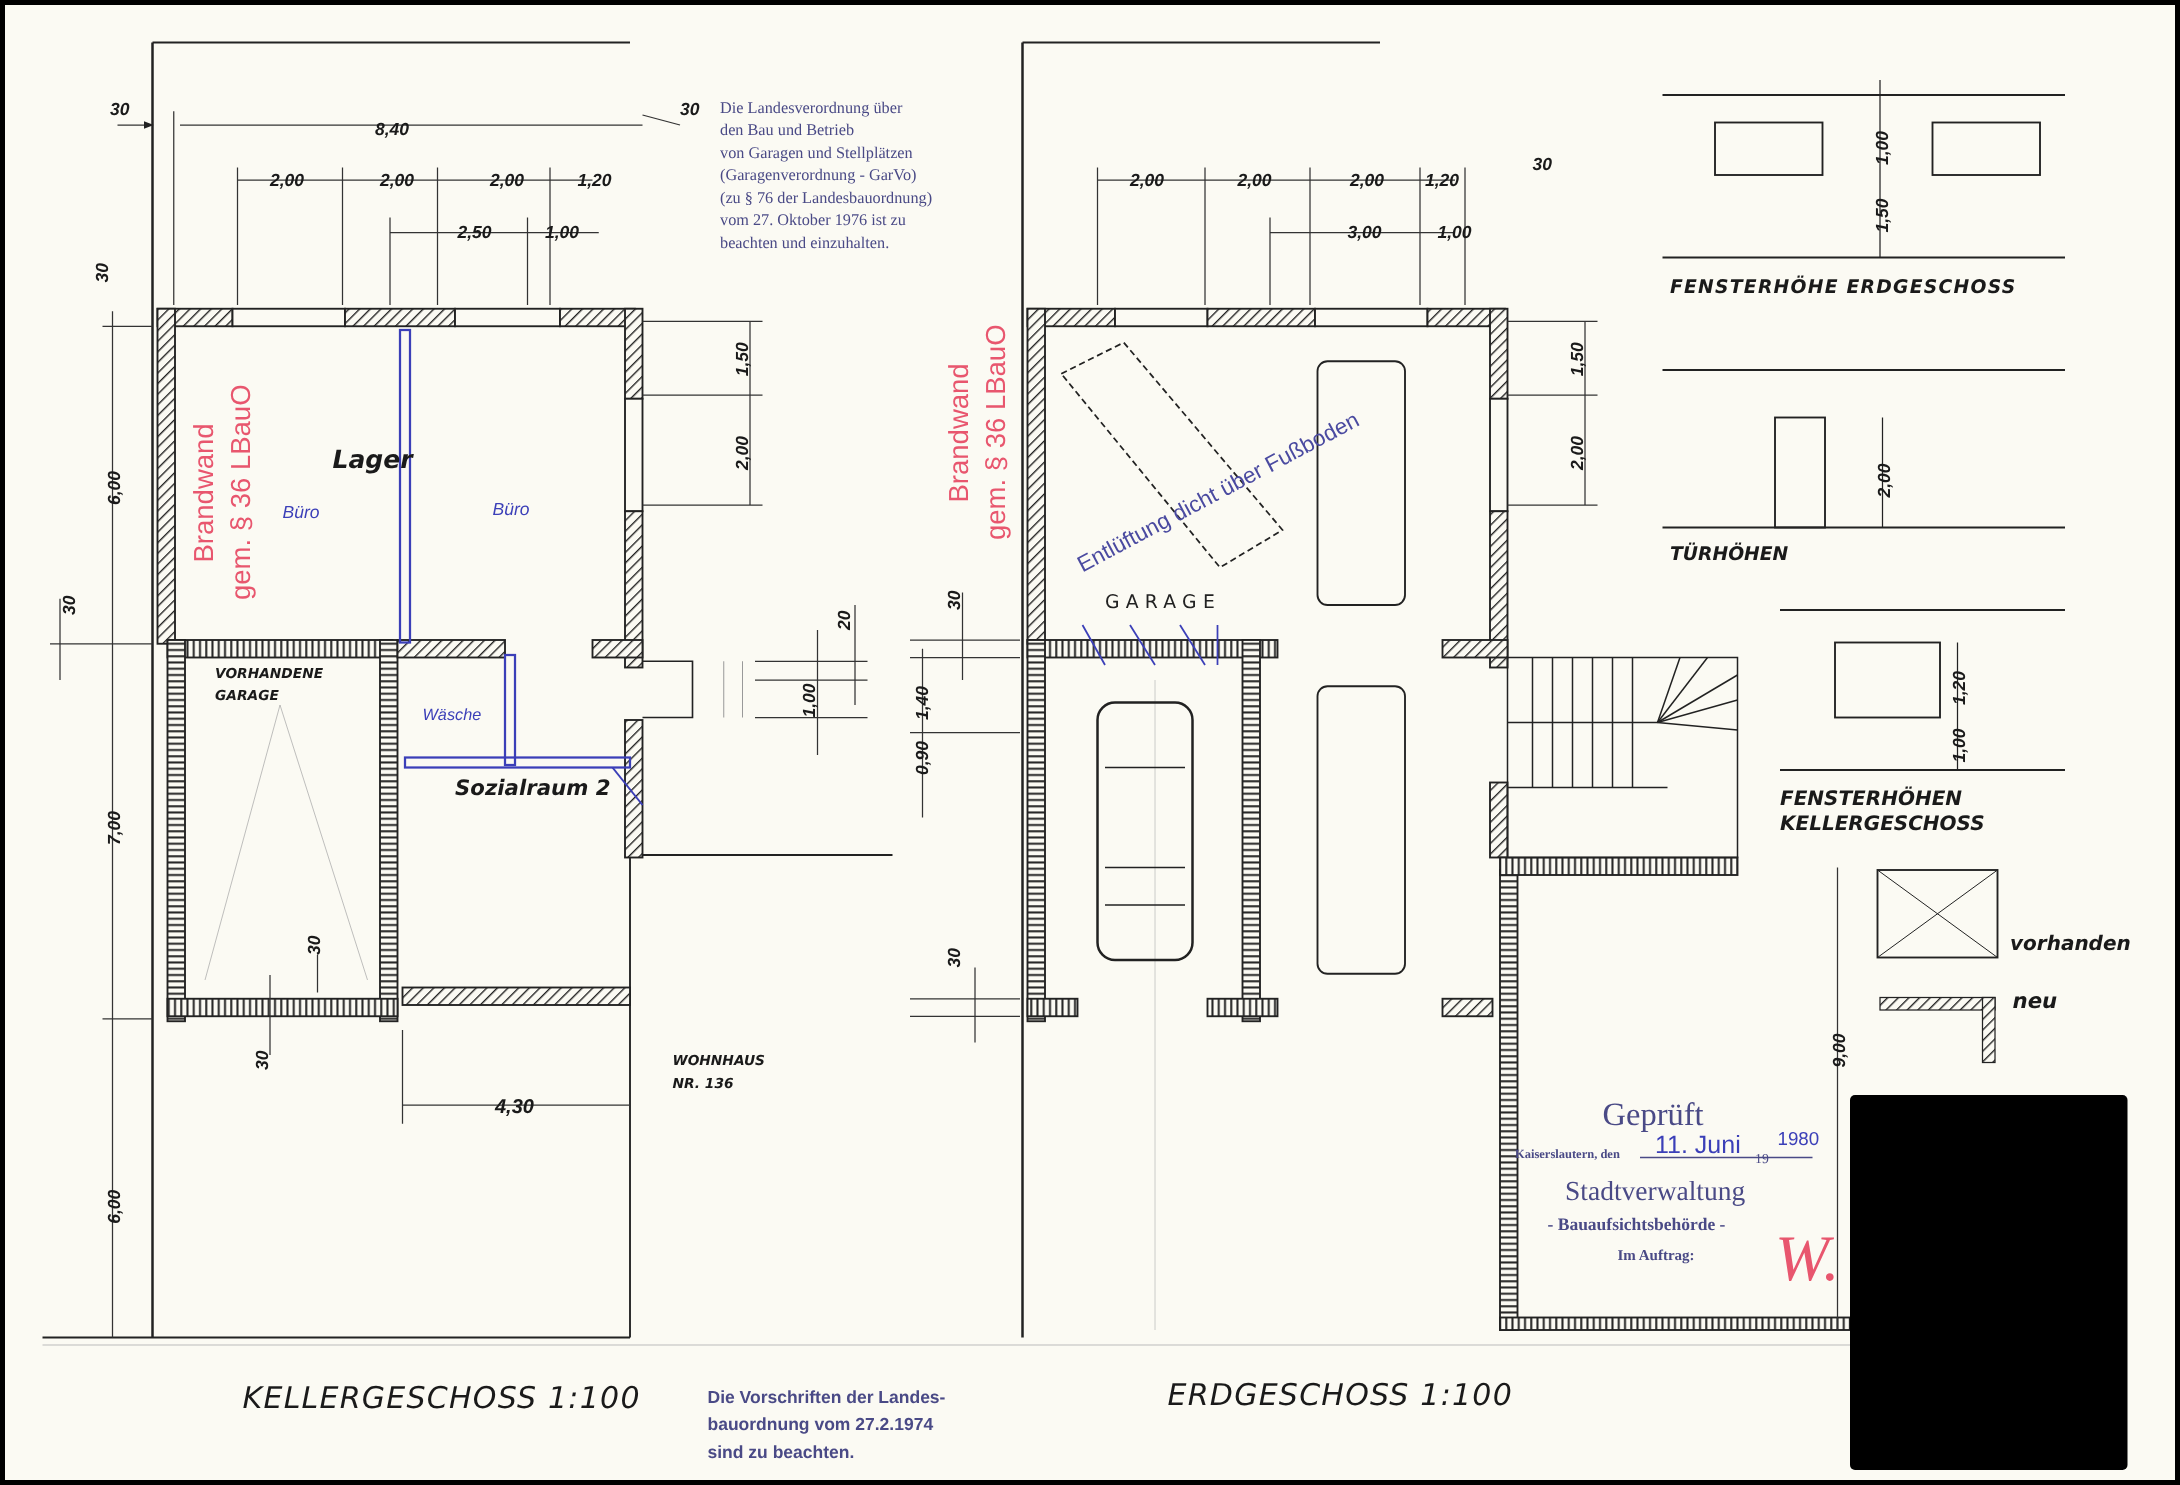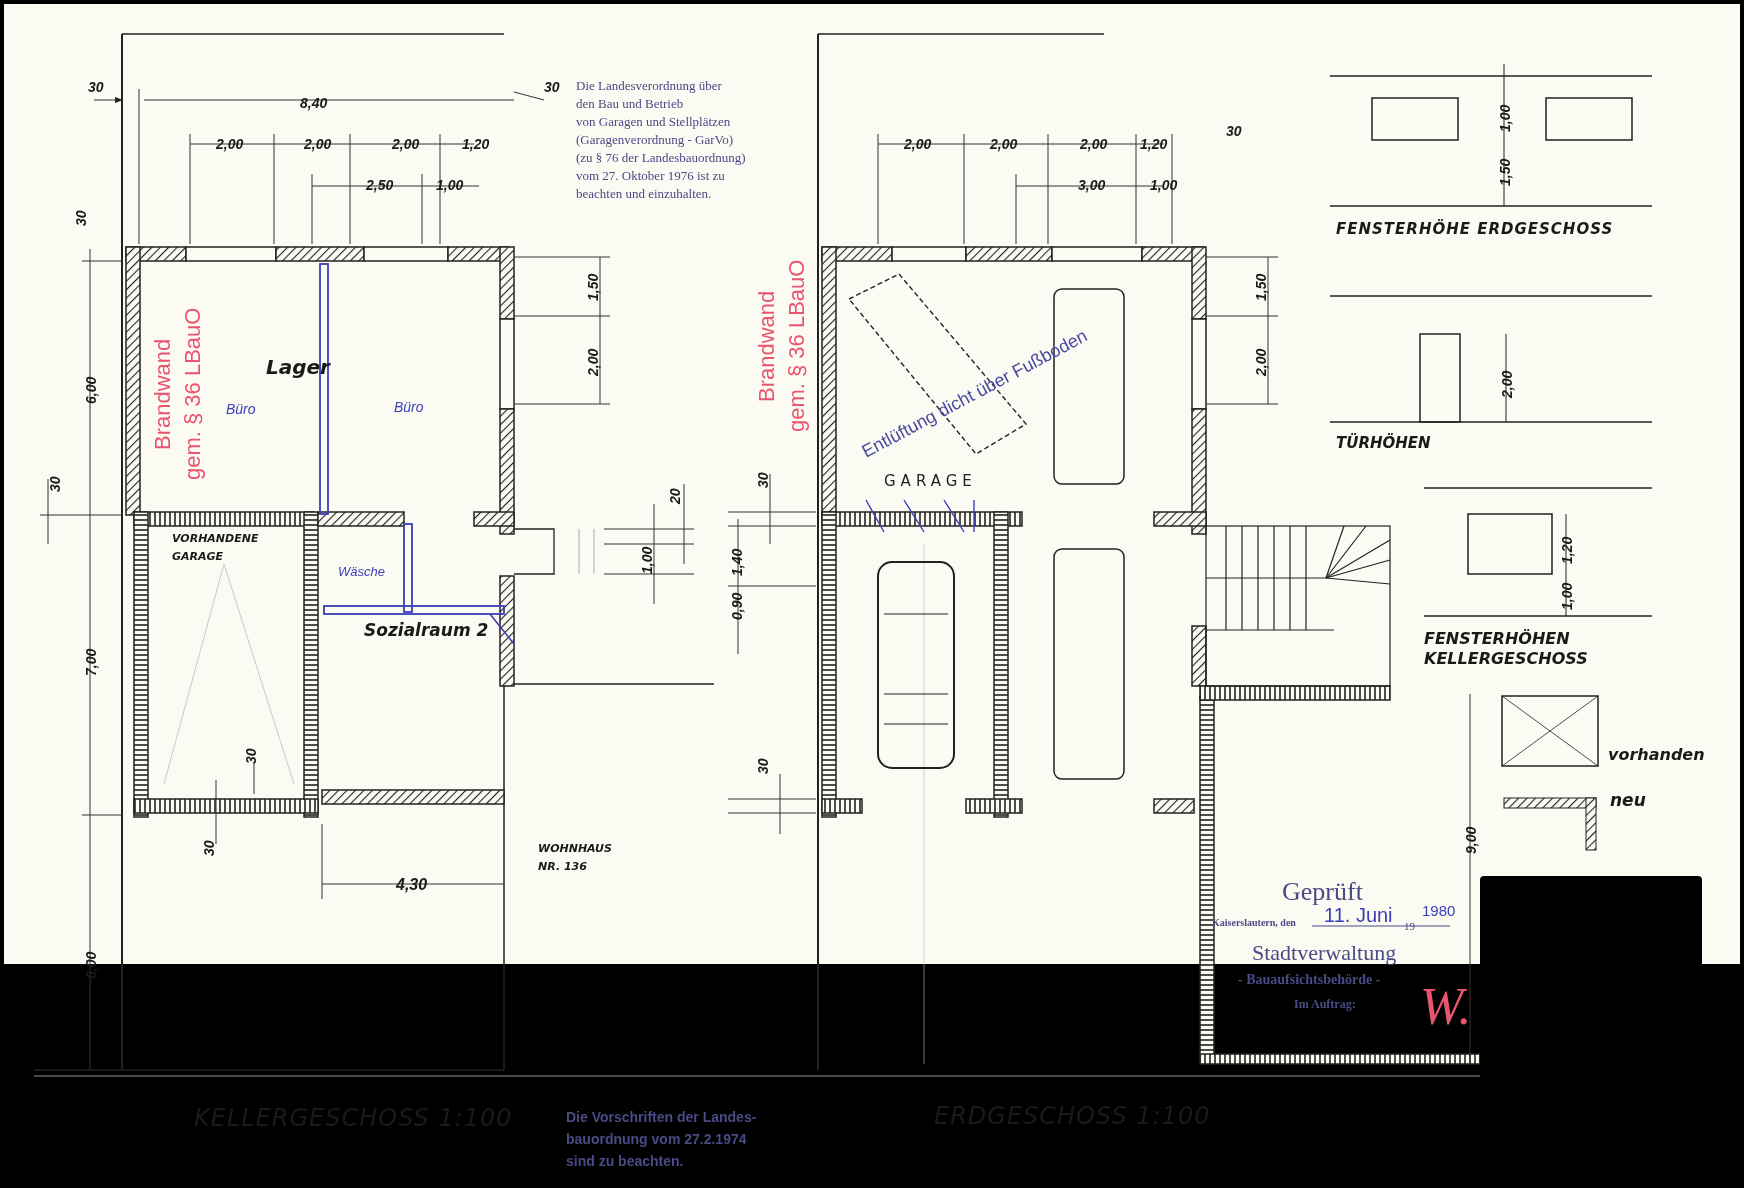--- a/index.html
+++ b/index.html
@@ -1,17 +1,17 @@
 <!DOCTYPE html>
 <html><head>
 <meta charset="utf-8">
 <style>
   html,body{margin:0;padding:0;background:#000;}
   body{width:1744px;height:1188px;overflow:hidden;position:relative;font-family:"Liberation Sans",sans-serif;}
-  #sheet{position:absolute;left:4px;top:4px;width:1736px;height:960px;background:#fbfaf3;}
+  #sheet{position:absolute;left:4px;top:4px;width:1736px;height:1180px;background:#fbfaf3;}
   svg{position:absolute;left:0;top:0;}
   .dim{font-family:"Liberation Sans",sans-serif;font-style:italic;font-weight:bold;font-size:14px;fill:#1a1a1a;}
   .lbl{font-family:"DejaVu Sans",sans-serif;font-style:italic;font-weight:bold;fill:#1a1a1a;}
   .title{font-family:"DejaVu Sans",sans-serif;font-style:italic;font-size:24px;fill:#1a1a1a;letter-spacing:1px;}
   .red{font-family:"Liberation Sans",sans-serif;font-size:22px;fill:#e8566e;}
   .blue{font-family:"Liberation Sans",sans-serif;fill:#3b3fb8;}
   .serif{font-family:"Liberation Serif",serif;fill:#4a4a86;}
   .redact{position:absolute;left:1476px;top:872px;width:222px;height:300px;background:#000;border-radius:4px;}
 </style>
 </head>

